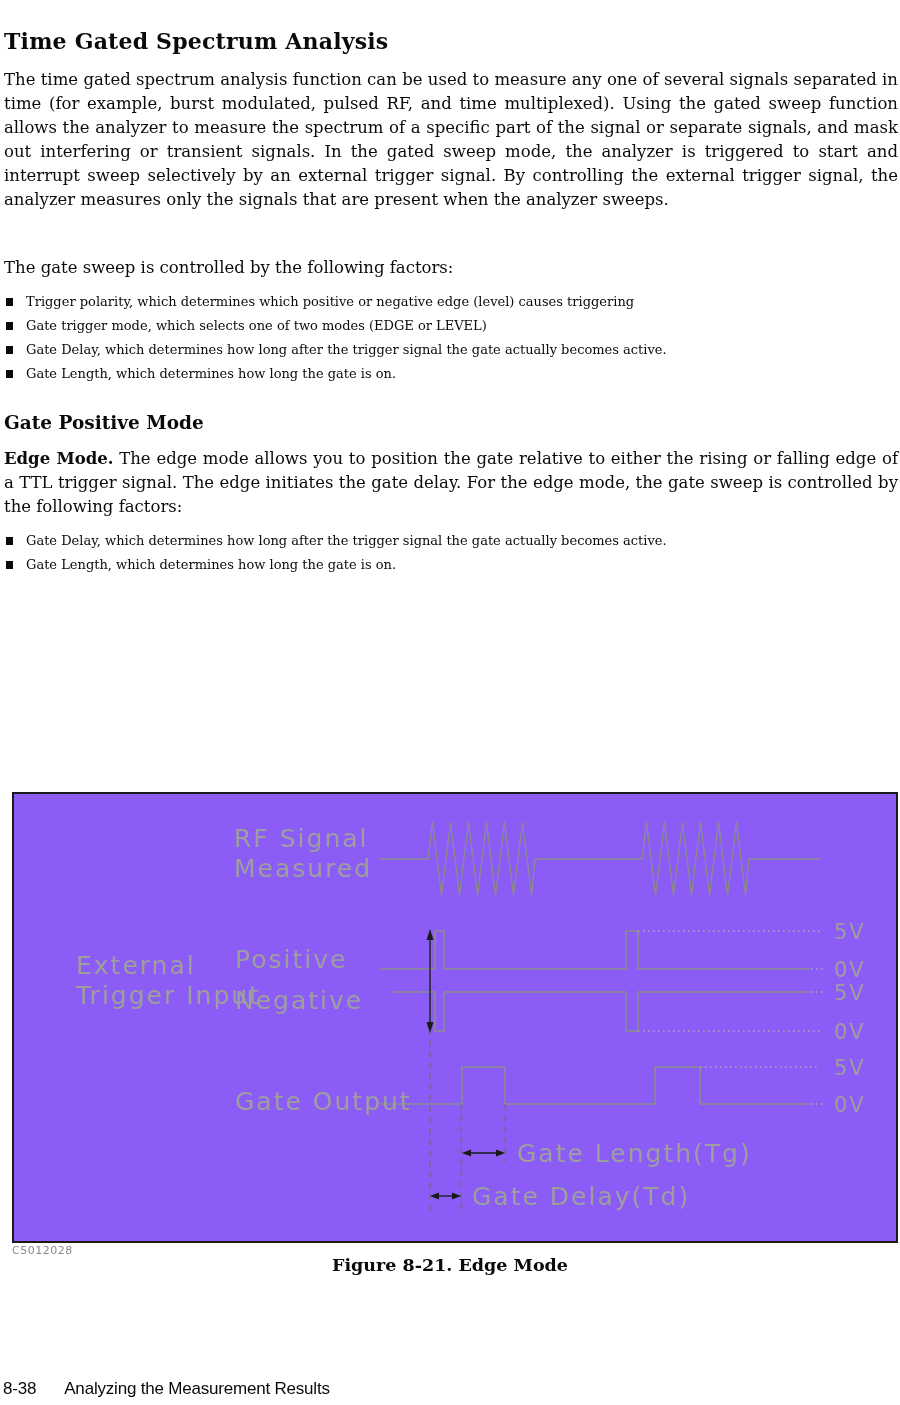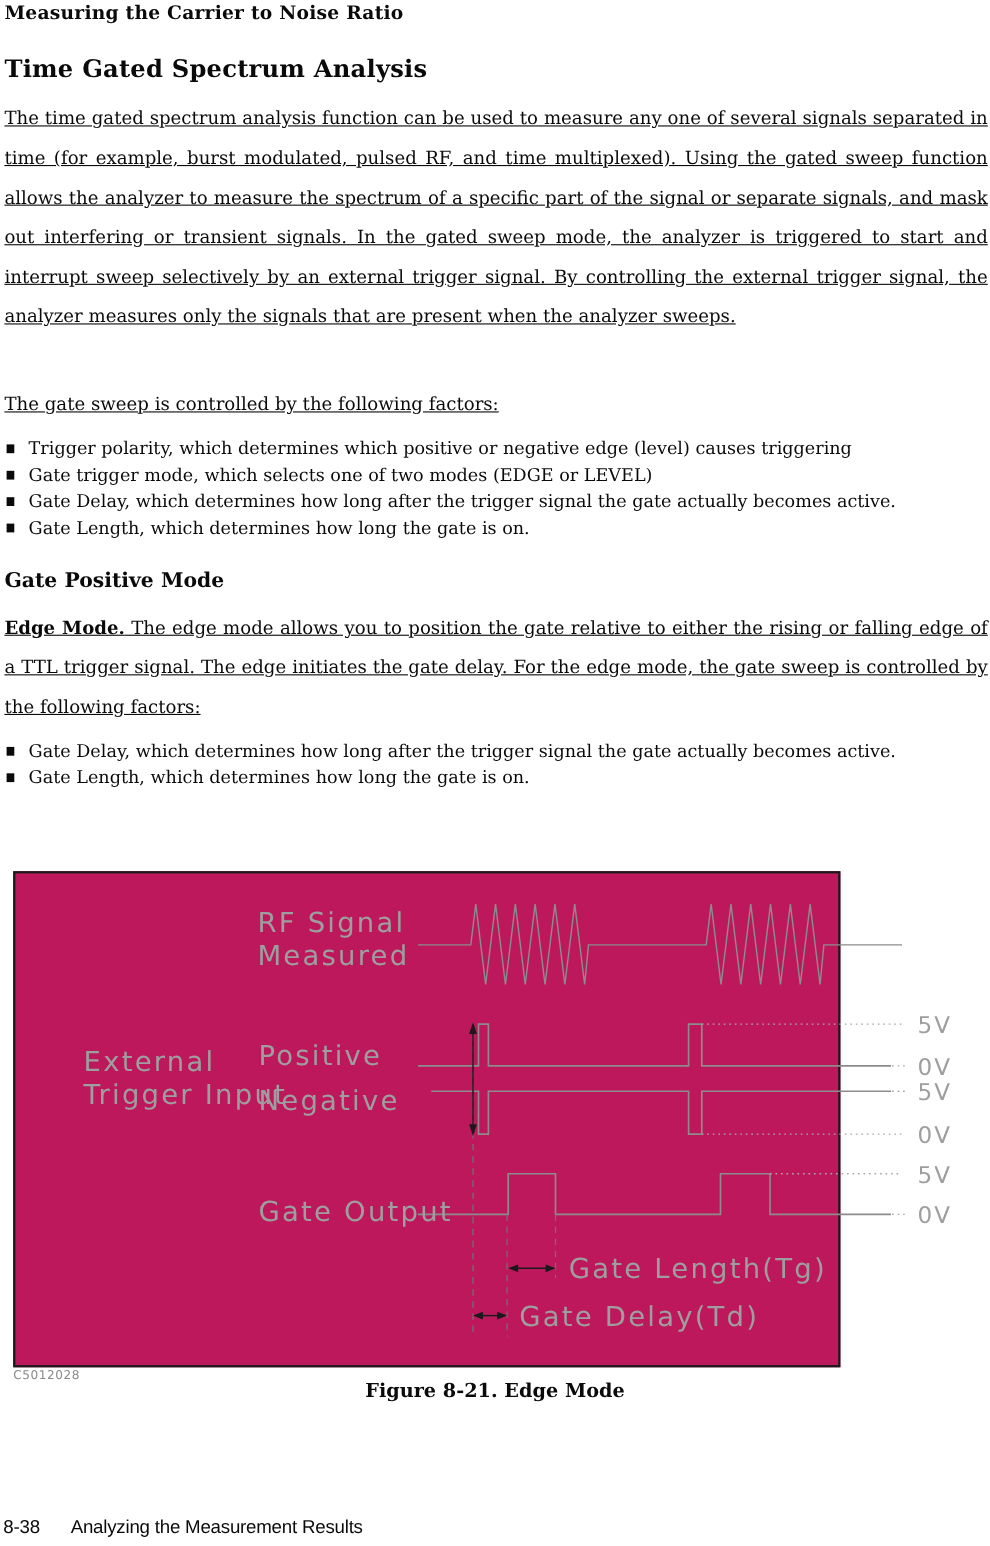--- a/index.html
+++ b/index.html
@@ -26,52 +26,51 @@
     margin:28px 0 0 0;
     letter-spacing:.2px;
   }
   h2.sub-title{
     font-size:18.5px;
     font-weight:bold;
     margin:26px 0 0 0;
   }
   p.body-text{
     font-size:16.5px;
-    line-height:36px;
+    line-height:24px;
     margin:14px 0 0 0;
     text-align:justify;
-    text-decoration:underline;
   }
   p.body-text.no-just{text-align:left;margin-top:44px;}
   ul.bullet-list{
     list-style:none;
     margin:10px 0 0 0;
     padding:0 0 0 22px;
-    font-size:16px;
+    font-size:13px;
     line-height:24px;
   }
   ul.bullet-list li{
     position:relative;
     text-align:justify;
   }
   ul.bullet-list li::before{
     content:"";
     position:absolute;
     left:-20px;top:8px;
     width:7px;height:8px;
     background:#0a0a0a;
   }
   .bold-inline{font-weight:bold;}
   .figure-box{
     position:absolute;
     left:12px;top:792px;
-    width:752px;height:451px;
+    width:886px;height:451px;
     border:2px solid #1a1a1a;
     box-sizing:border-box;
-    background:#be185d;
+    background:#8b5cf6;
   }
   .figure-code{
     position:absolute;
     left:12px;top:1244px;
     font-family:"DejaVu Sans", sans-serif;
     font-size:11px;
     color:#8a8a8a;
     letter-spacing:.5px;
   }
   .figure-caption{
@@ -94,21 +93,20 @@
     font-family:"DejaVu Sans", sans-serif;
     letter-spacing:2px;
   }
   svg .fig-label{font-size:25px;}
   svg .volt-label{font-size:21px;}
 </style>
 </head>
 <body>
 
 <div class="content">
-  <div class="breadcrumb">Measuring the Carrier to Noise Ratio</div>
 
   <h1 class="section-title">Time Gated Spectrum Analysis</h1>
 
   <p class="body-text">The time gated spectrum analysis function can be used to measure any one of several signals separated in time (for example, burst modulated, pulsed RF, and time multiplexed).  Using the gated sweep function allows the analyzer to measure the spectrum of a specific part of the signal or separate signals, and mask out interfering or transient signals.  In the gated sweep mode, the analyzer is triggered to start and interrupt sweep selectively by an external trigger signal.  By controlling the external trigger signal, the analyzer measures only the signals that are present when the analyzer sweeps.</p>
 
   <p class="body-text no-just">The gate sweep is controlled by the following factors:</p>
 
   <ul class="bullet-list">
     <li>Trigger polarity, which determines which positive or negative edge (level) causes triggering</li>
     <li>Gate trigger mode, which selects one of two modes (EDGE or LEVEL)</li>

